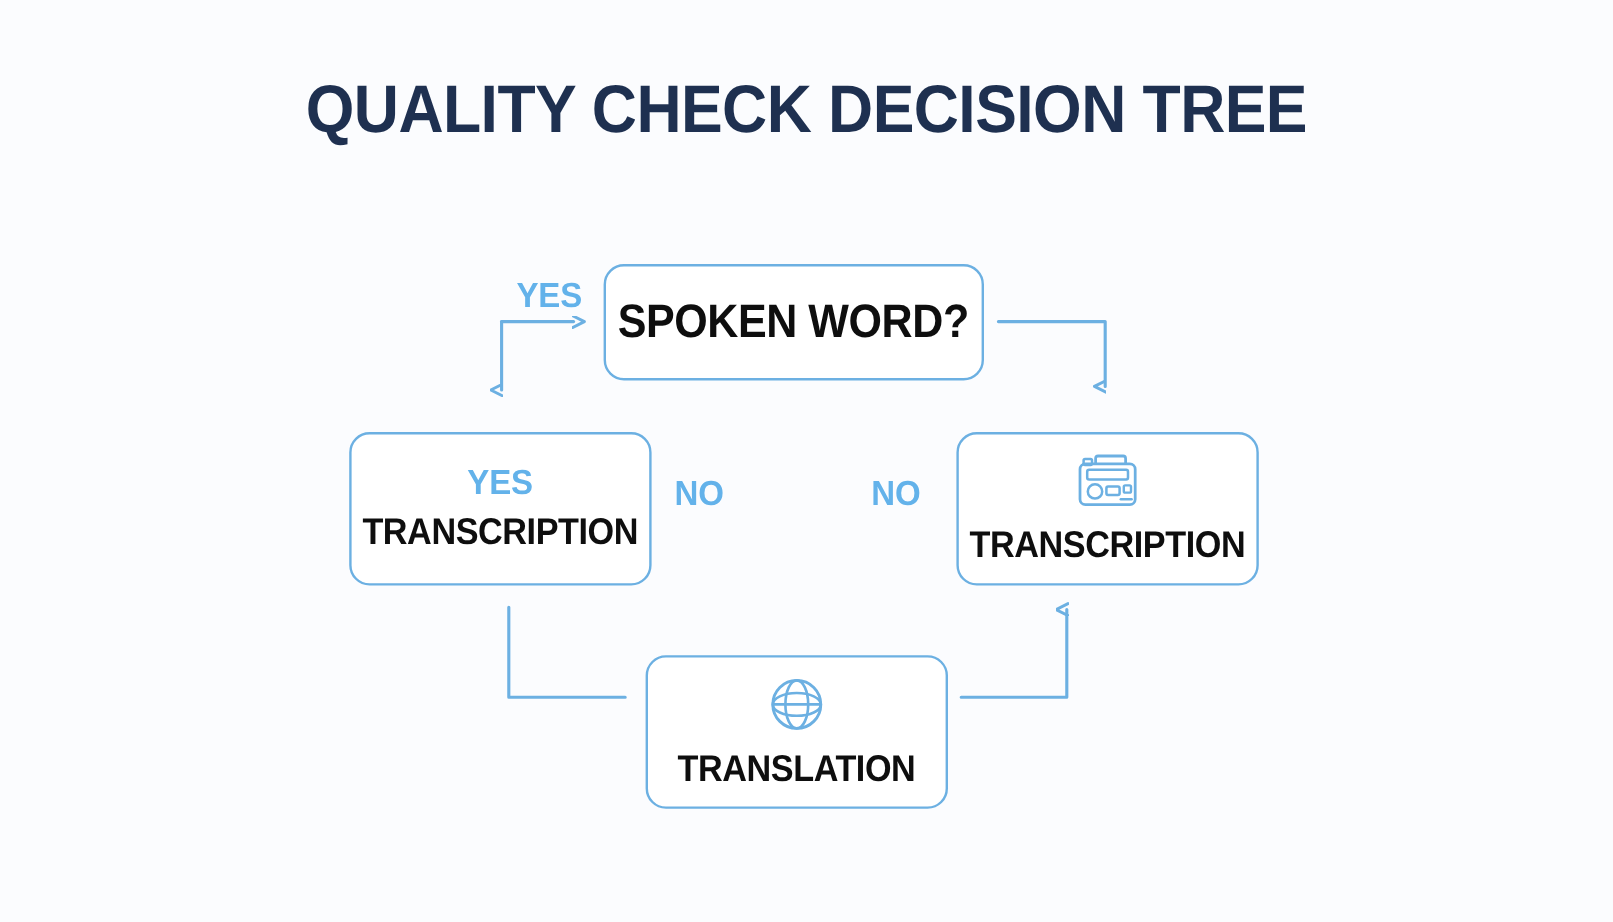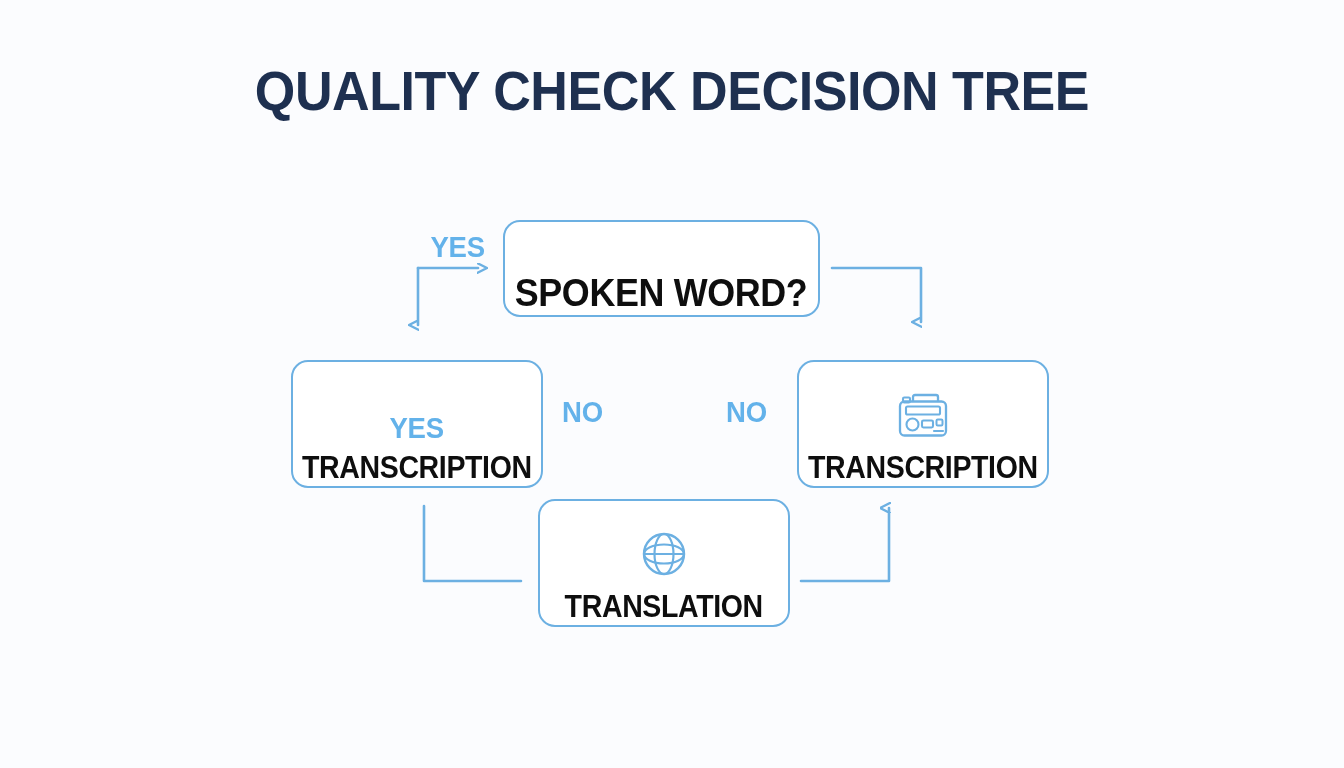--- a/index.html
+++ b/index.html
@@ -45,21 +45,21 @@
   
   .node {
     position: absolute;
     box-sizing: border-box;
     border: 2.5px solid #6cb0e2;
     border-radius: 17px;
     background: #ffffff;
     display: flex;
     flex-direction: column;
     align-items: center;
-    justify-content: flex-end;
+    justify-content: center;
   }
   .node-label {
     font-family: "Liberation Sans", sans-serif;
     font-weight: bold;
     color: #0e0e0e;
     letter-spacing: -0.4px;
     white-space: nowrap;
     transform: scaleX(0.92);
   }
   .node-sub {
@@ -74,21 +74,21 @@
   #node-spoken   { left: 503px; top: 220px;  width: 317px; height: 97px; }
   #node-spoken .node-label { font-size: 39px; }
 
   #node-transcription-left  { left: 291px; top: 360px; width: 252px; height: 128px; }
   #node-transcription-left .node-sub   { font-size: 29px; margin-bottom: 5px; }
   #node-transcription-left .node-label { font-size: 31px; }
 
   #node-transcription-right { left: 797px; top: 360px; width: 252px; height: 128px; }
   #node-transcription-right .node-label { font-size: 31px; }
 
-  #node-translation { left: 538px; top: 499px; width: 252px; height: 128px; }
+  #node-translation { left: 538px; top: 546px; width: 252px; height: 128px; }
   #node-translation .node-label { font-size: 31px; }
 
   .node-icon { display: block; margin-bottom: 6px; }
 
   
   .edge-label {
     position: absolute;
     font-family: "Liberation Sans", sans-serif;
     font-weight: bold;
     font-size: 29px;

